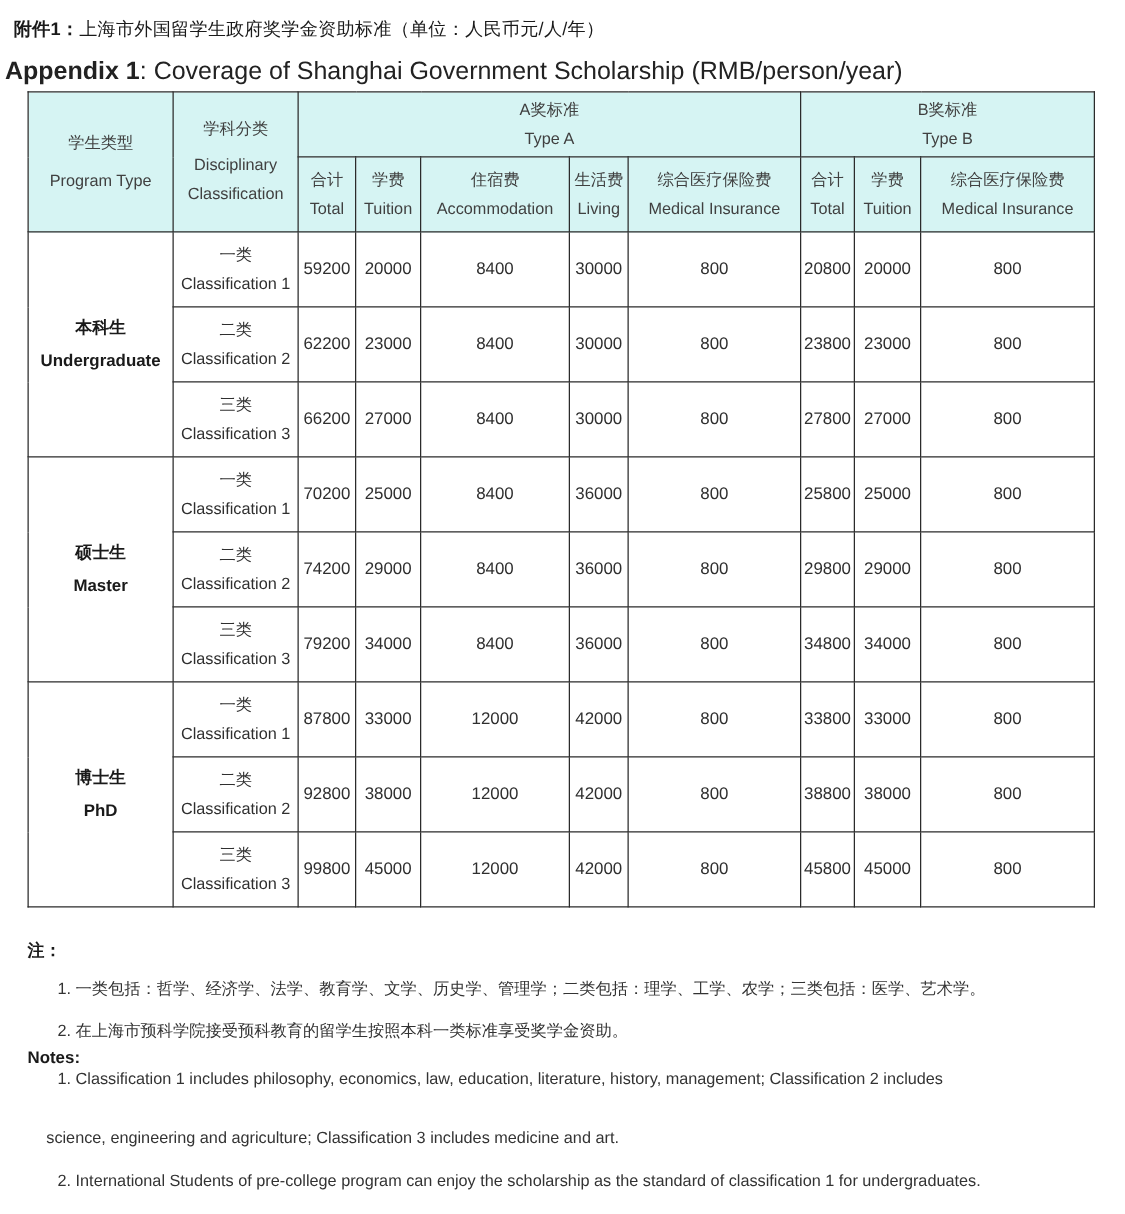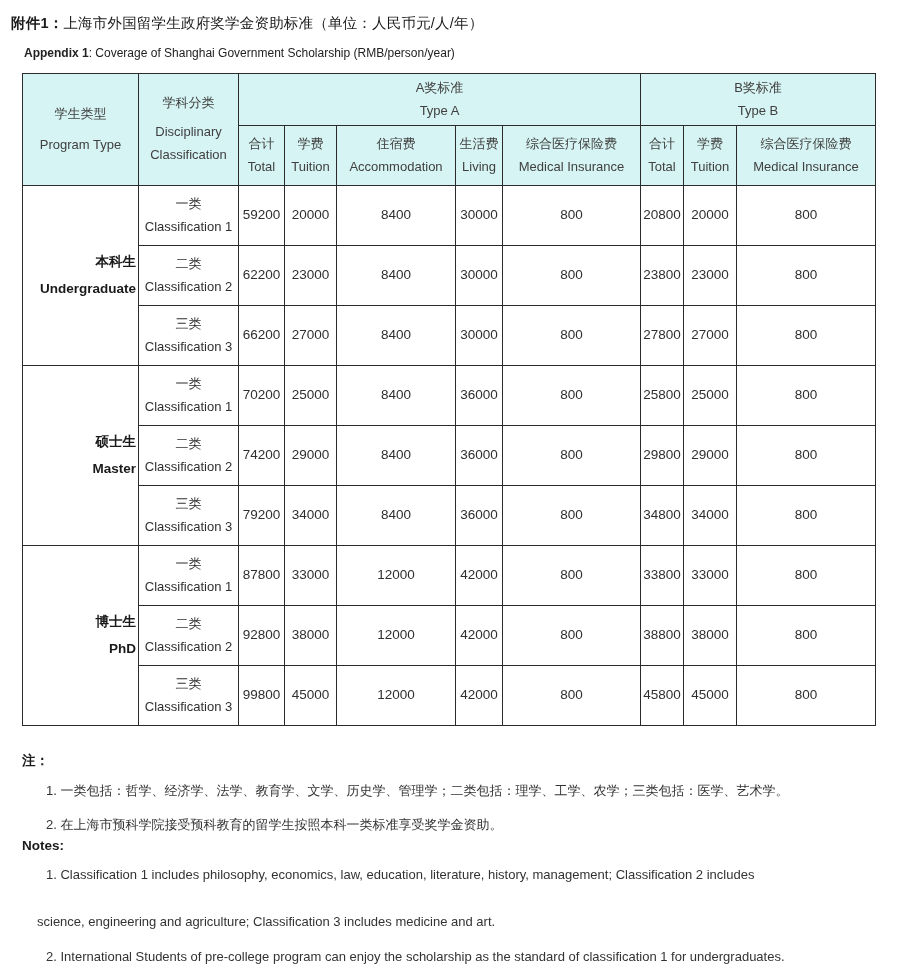--- a/index.html
+++ b/index.html
@@ -29,23 +29,23 @@
     top: 14px;
     font-size: 14.5px;
     font-weight: bold;
     color: #1a1a1a;
     white-space: nowrap;
     letter-spacing: 0.2px;
   }
   .title-zh .normal { font-weight: bold; }
   .title-en {
     position: absolute;
-    left: 24px;
+    left: 4px;
     top: 46px;
-    font-size: 12px;
+    font-size: 20px;
     color: #222;
     white-space: nowrap;
   }
   .title-en .bold { font-weight: bold; }
 
   
   table.sch {
     position: absolute;
     left: 22px;
     top: 73px;
@@ -90,40 +90,40 @@
   tbody td.prog {
     font-weight: bold;
     color: #1a1a1a;
     font-size: 13.5px;
   }
   tbody td.cls {
     color: #2f2f2f;
     font-size: 13px;
   }
   tbody td.cls span { display: block; line-height: 1.7; }
-  tbody td.prog span { display: block; line-height: 1.95; text-align: right; }
+  tbody td.prog span { display: block; line-height: 1.95; }
 
   
   .notes { position: absolute; left: 22px; width: 860px; }
   .notes-head {
     font-size: 13.5px;
     font-weight: bold;
     color: #1a1a1a;
   }
   .note-line {
     font-size: 13px;
     color: #333;
     line-height: 1.6;
   }
   .indent { padding-left: 24px; }
   #zh-notes { top: 752px; }
   #zh-notes .notes-head { margin-bottom: 11px; }
   #zh-notes .note-line { margin-bottom: 13px; font-size: 13px; }
   #en-notes { top: 838px; }
-  #en-notes .notes-head { margin-bottom: 12px; }
+  #en-notes .notes-head { }
   #en-notes .note-line { margin-bottom: 0; }
   #en-notes .nl1 { margin-bottom: 26px; }
   #en-notes .nl1b { padding-left: 0; margin-bottom: 14px; margin-left: 15px; }
 </style>
 </head>
 <body>
 
 <div class="page">
 
   <div class="title-zh">

